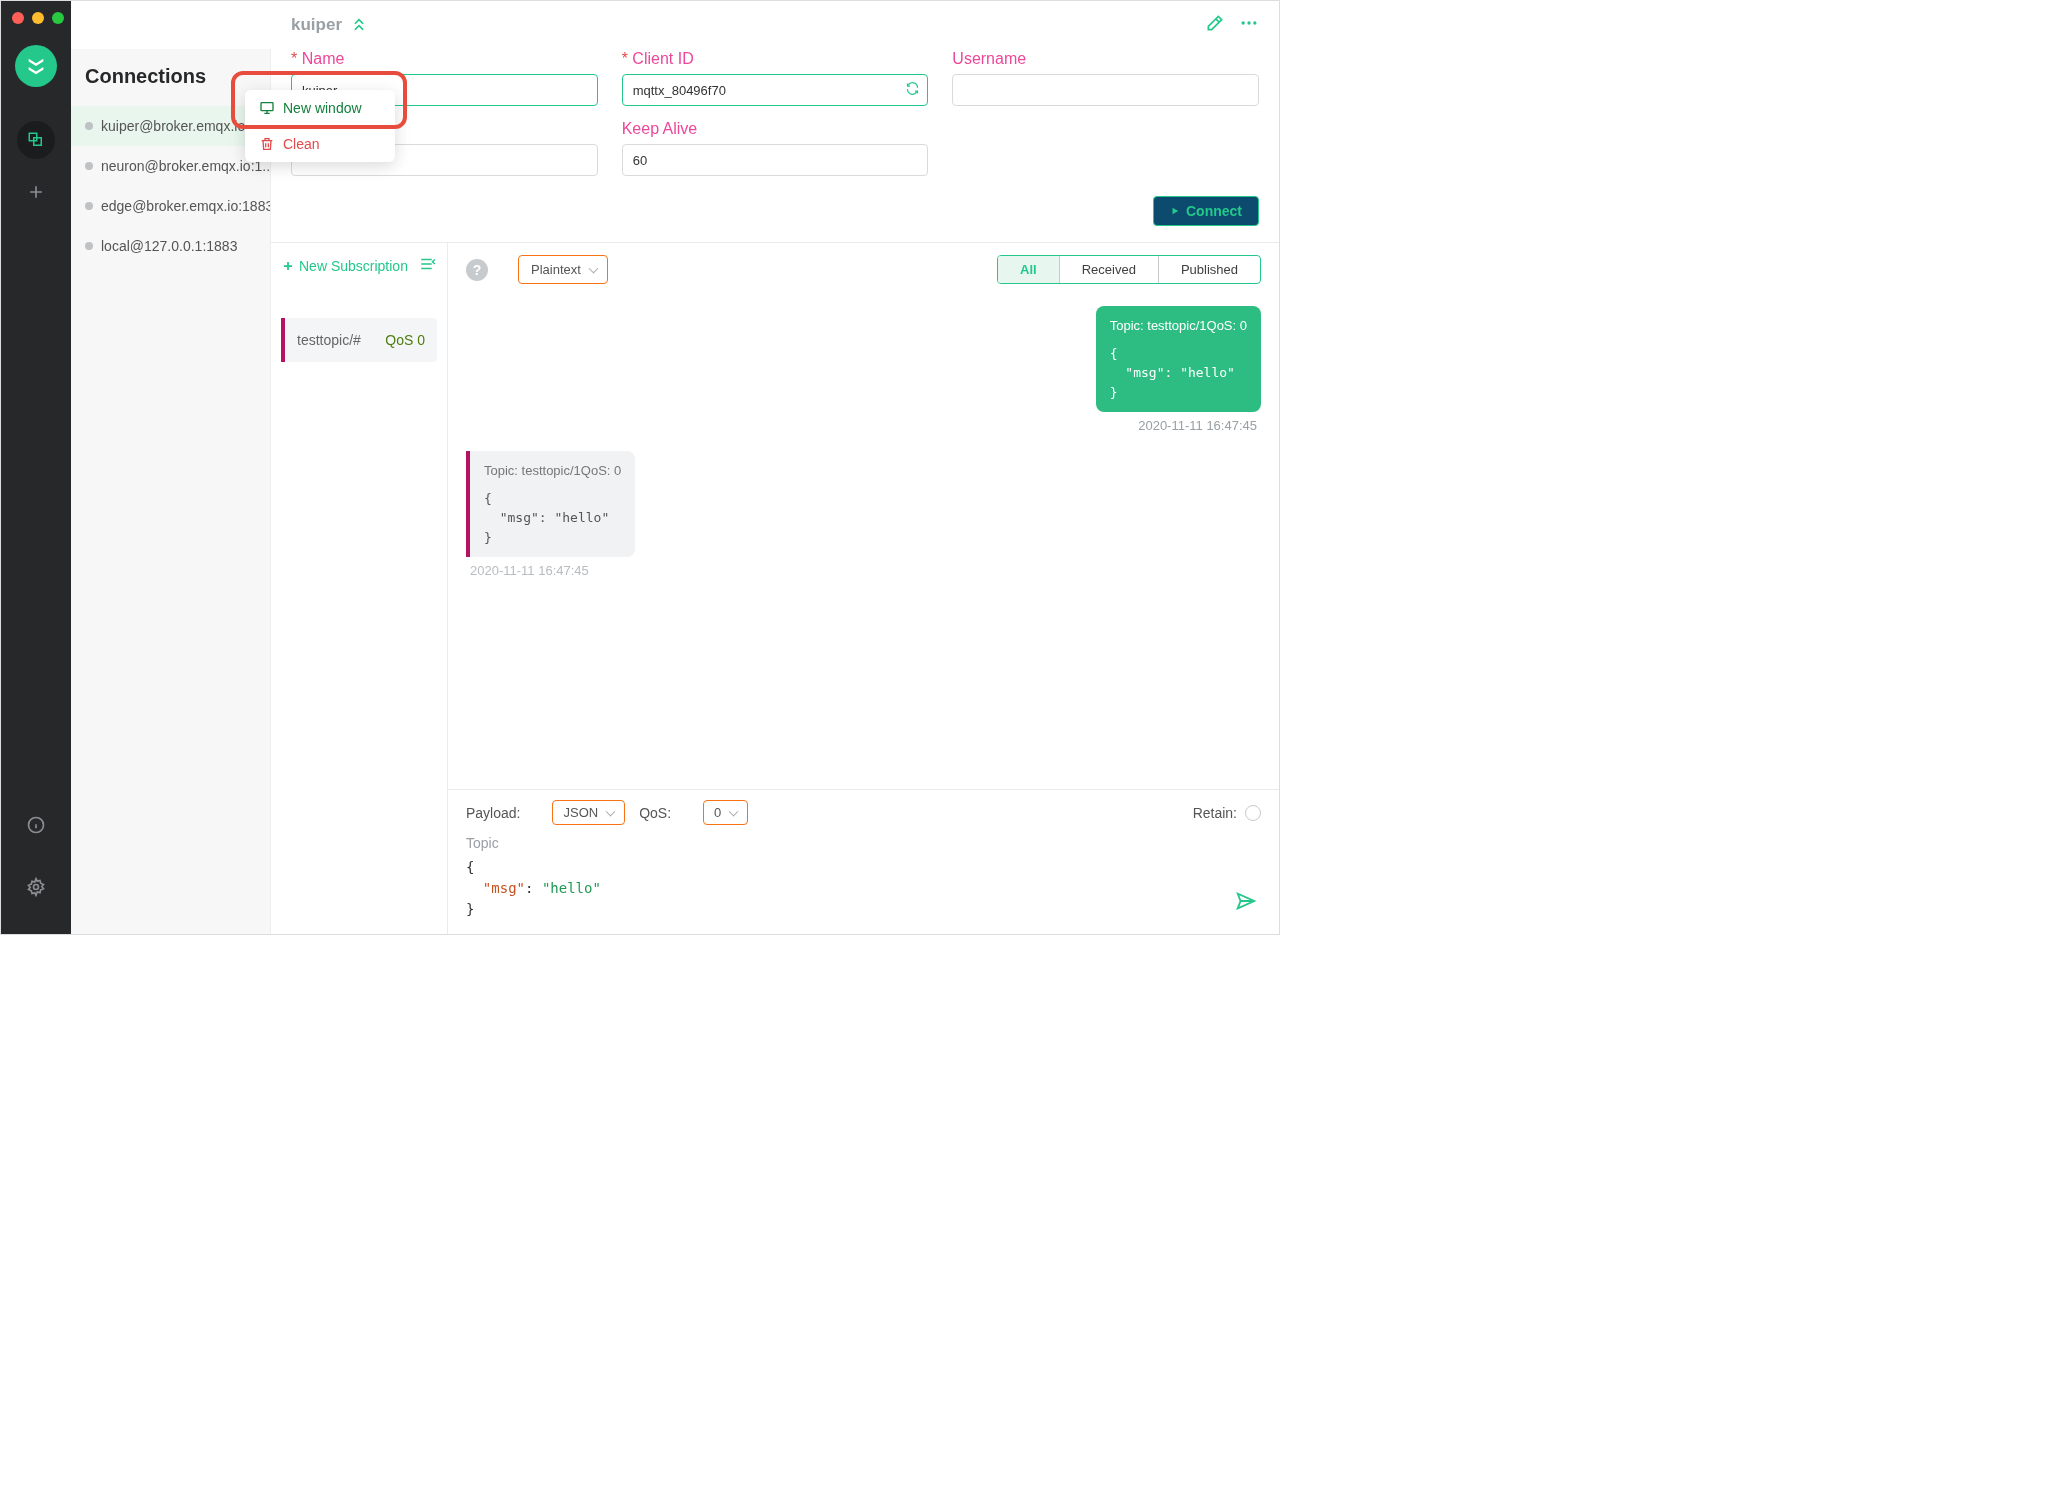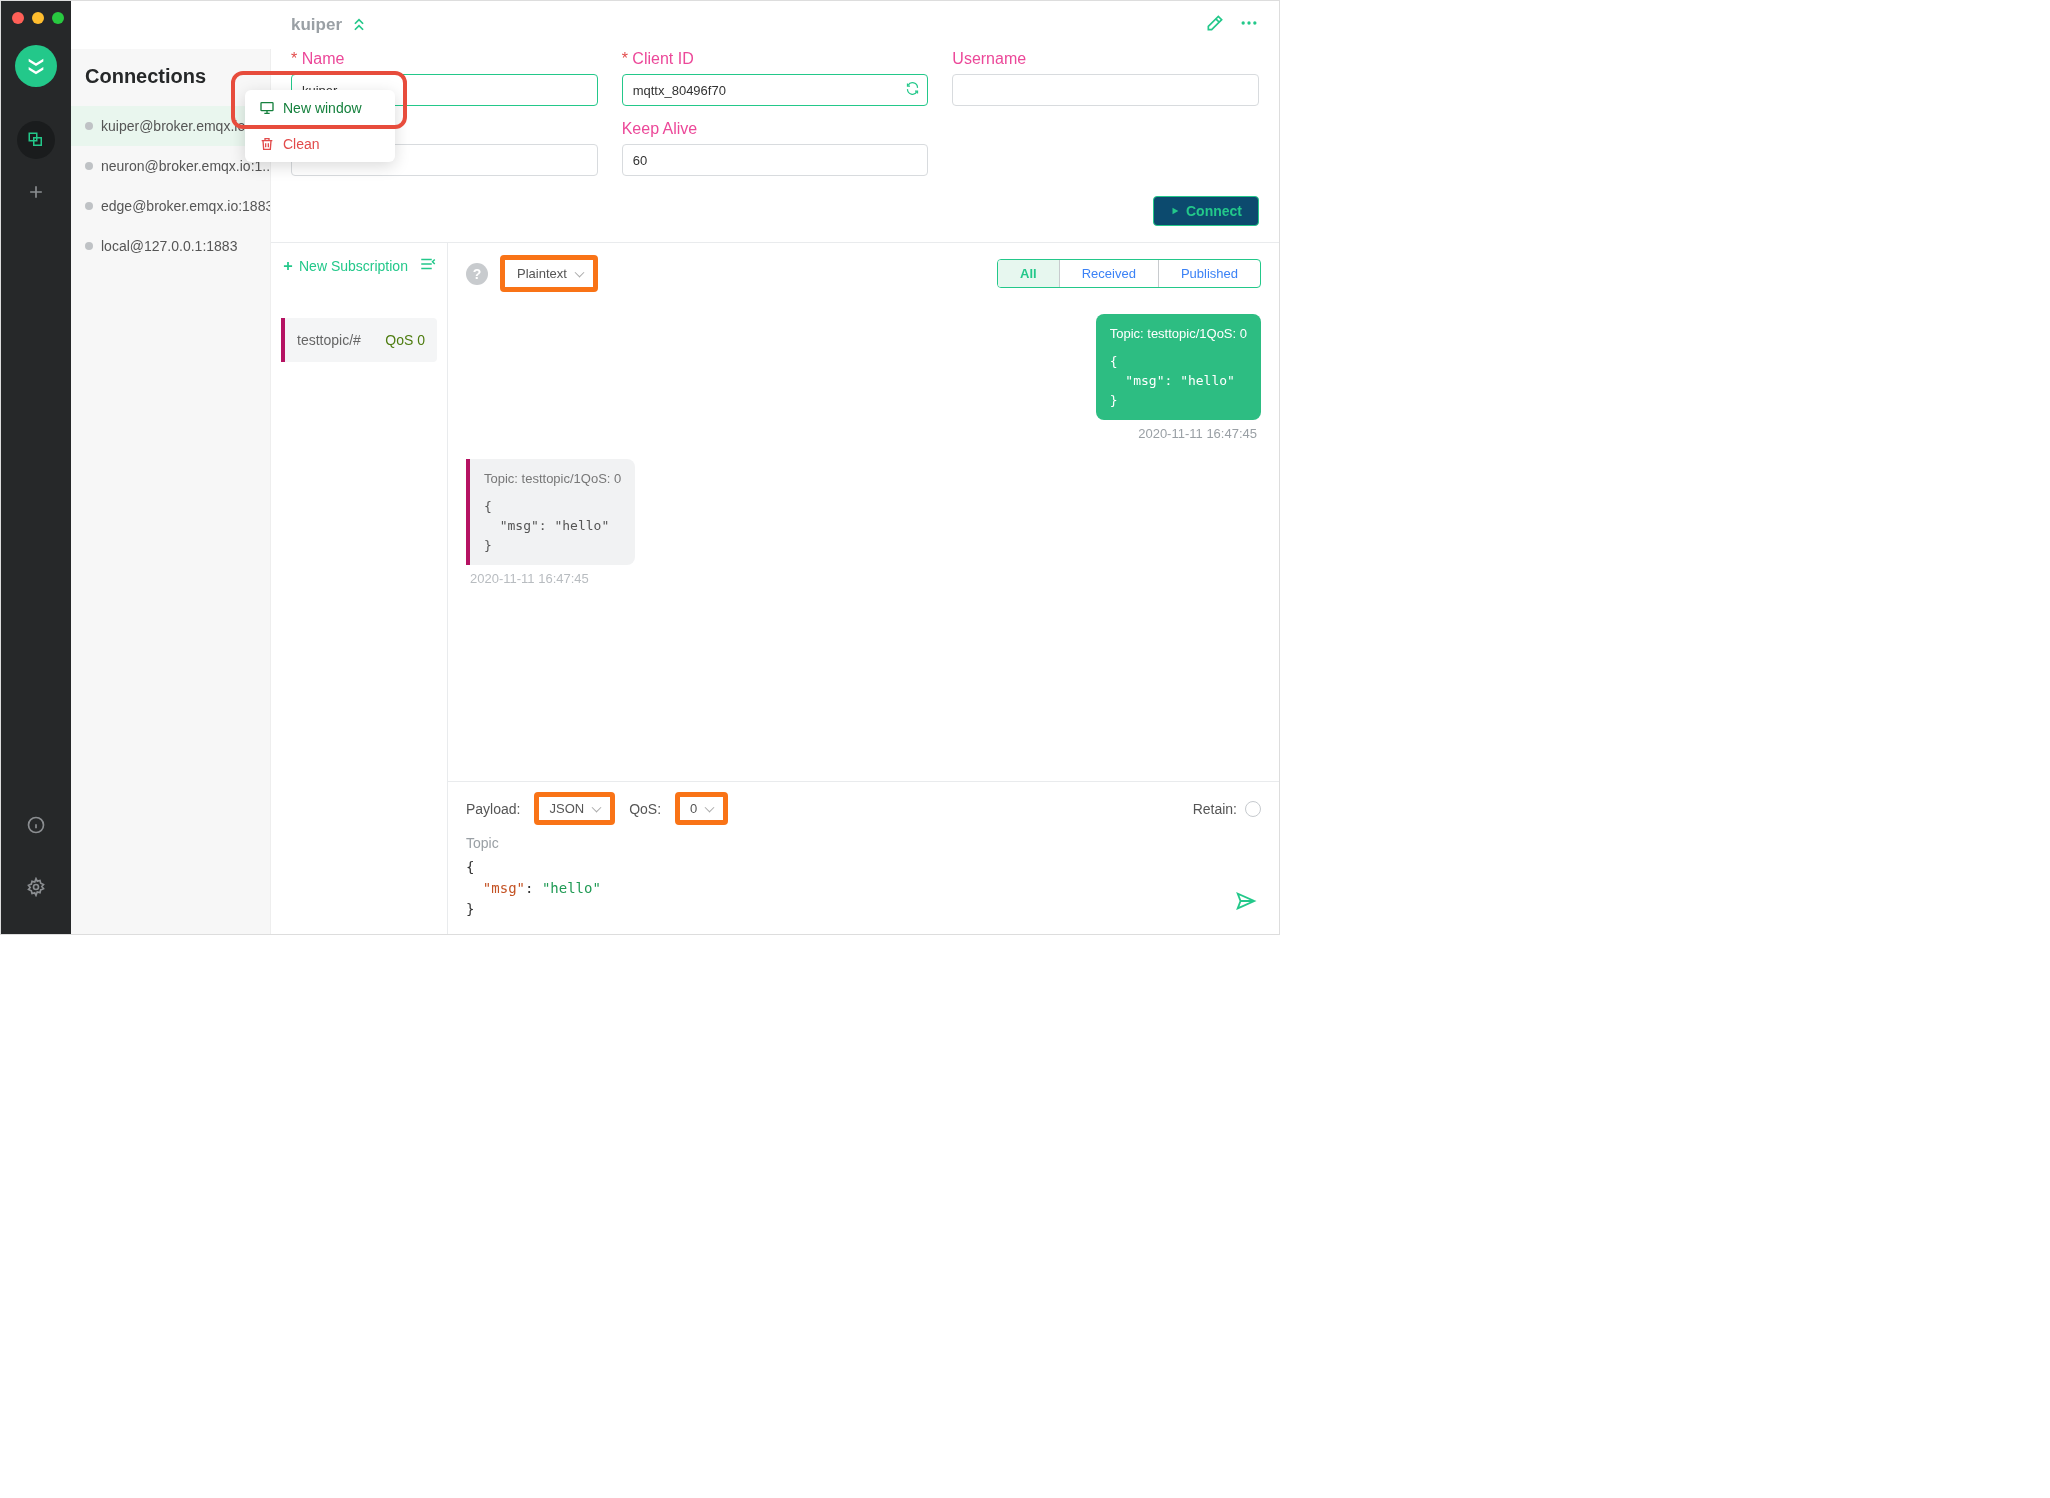--- a/index.html
+++ b/index.html
@@ -61,24 +61,24 @@
 .subs-col { width: 177px; border-right: 1px solid #e9ebed; display: flex; flex-direction: column; }
 .subs-header { padding: 12px 10px; display: flex; align-items: center; justify-content: space-between; }
 .new-sub { color: #23c88a; font-weight: 500; font-size: 14px; display: flex; align-items: center; gap: 4px; cursor: pointer; }
 .sub-list { padding: 0 10px; }
 .sub-card { border-left: 4px solid #b51262; background: #f4f5f6; padding: 14px 12px; border-radius: 0 4px 4px 0; display: flex; justify-content: space-between; font-size: 14px; color: #666; margin-top: 30px; }
 
 
 .msg-col { flex: 1; display: flex; flex-direction: column; min-width: 0; }
 .msg-toolbar { padding: 12px 18px; display: flex; align-items: center; gap: 12px; }
 .help-circle { width: 22px; height: 22px; border-radius: 50%; background: #c8cbce; color: #fff; display: flex; align-items: center; justify-content: center; font-size: 14px; font-weight: 700; }
-.select { border: 5px solid #f97316; border-radius: 4px; padding: 6px 26px 6px 12px; font-size: 13px; color: #555; position: relative; cursor: pointer; }
+.select { border: 1px solid #f97316; border-radius: 4px; padding: 6px 26px 6px 12px; font-size: 13px; color: #555; position: relative; cursor: pointer; margin-left: 18px; }
 .select::after { content: ""; position: absolute; right: 10px; top: 50%; width: 6px; height: 6px; border-right: 1.5px solid #aaa; border-bottom: 1.5px solid #aaa; transform: translateY(-70%) rotate(45deg); }
 .seg { margin-left: auto; display: flex; border: 1px solid #23c88a; border-radius: 4px; overflow: hidden; }
-.seg-item { padding: 6px 22px; font-size: 13px; color: #3b82f6; cursor: pointer; border-left: 1px solid #c8cbce; }
+.seg-item { padding: 6px 22px; font-size: 13px; color: #404040; cursor: pointer; border-left: 1px solid #c8cbce; }
 .seg-item:first-child { border-left: none; }
 .seg-item.on { background: #e7f7ef; color: #23c88a; font-weight: 600; }
 
 .msgs { flex: 1; padding: 10px 18px 0; overflow: hidden; display: flex; flex-direction: column; }
 .msg-sent { align-self: flex-end; max-width: 260px; background: #2dbd82; color: #fff; border-radius: 8px; padding: 10px 14px; font-family: ui-monospace, Menlo, Consolas, monospace; font-size: 13px; line-height: 1.5; }
 .msg-meta { display: flex; justify-content: space-between; font-size: 13px; margin-bottom: 8px; font-family: -apple-system, sans-serif; }
 .ts-right { align-self: flex-end; color: #9aa0a5; font-size: 13px; margin: 6px 4px 18px; }
 .msg-recv { align-self: flex-start; max-width: 300px; background: #f1f2f3; border-left: 4px solid #b51262; border-radius: 0 8px 8px 0; padding: 10px 14px; color: #555; font-family: ui-monospace, Menlo, Consolas, monospace; font-size: 13px; line-height: 1.5; }
 .msg-recv .msg-meta { color: #777; }
 .ts-left { align-self: flex-start; color: #b8bcc0; font-size: 13px; margin: 6px 4px; }

